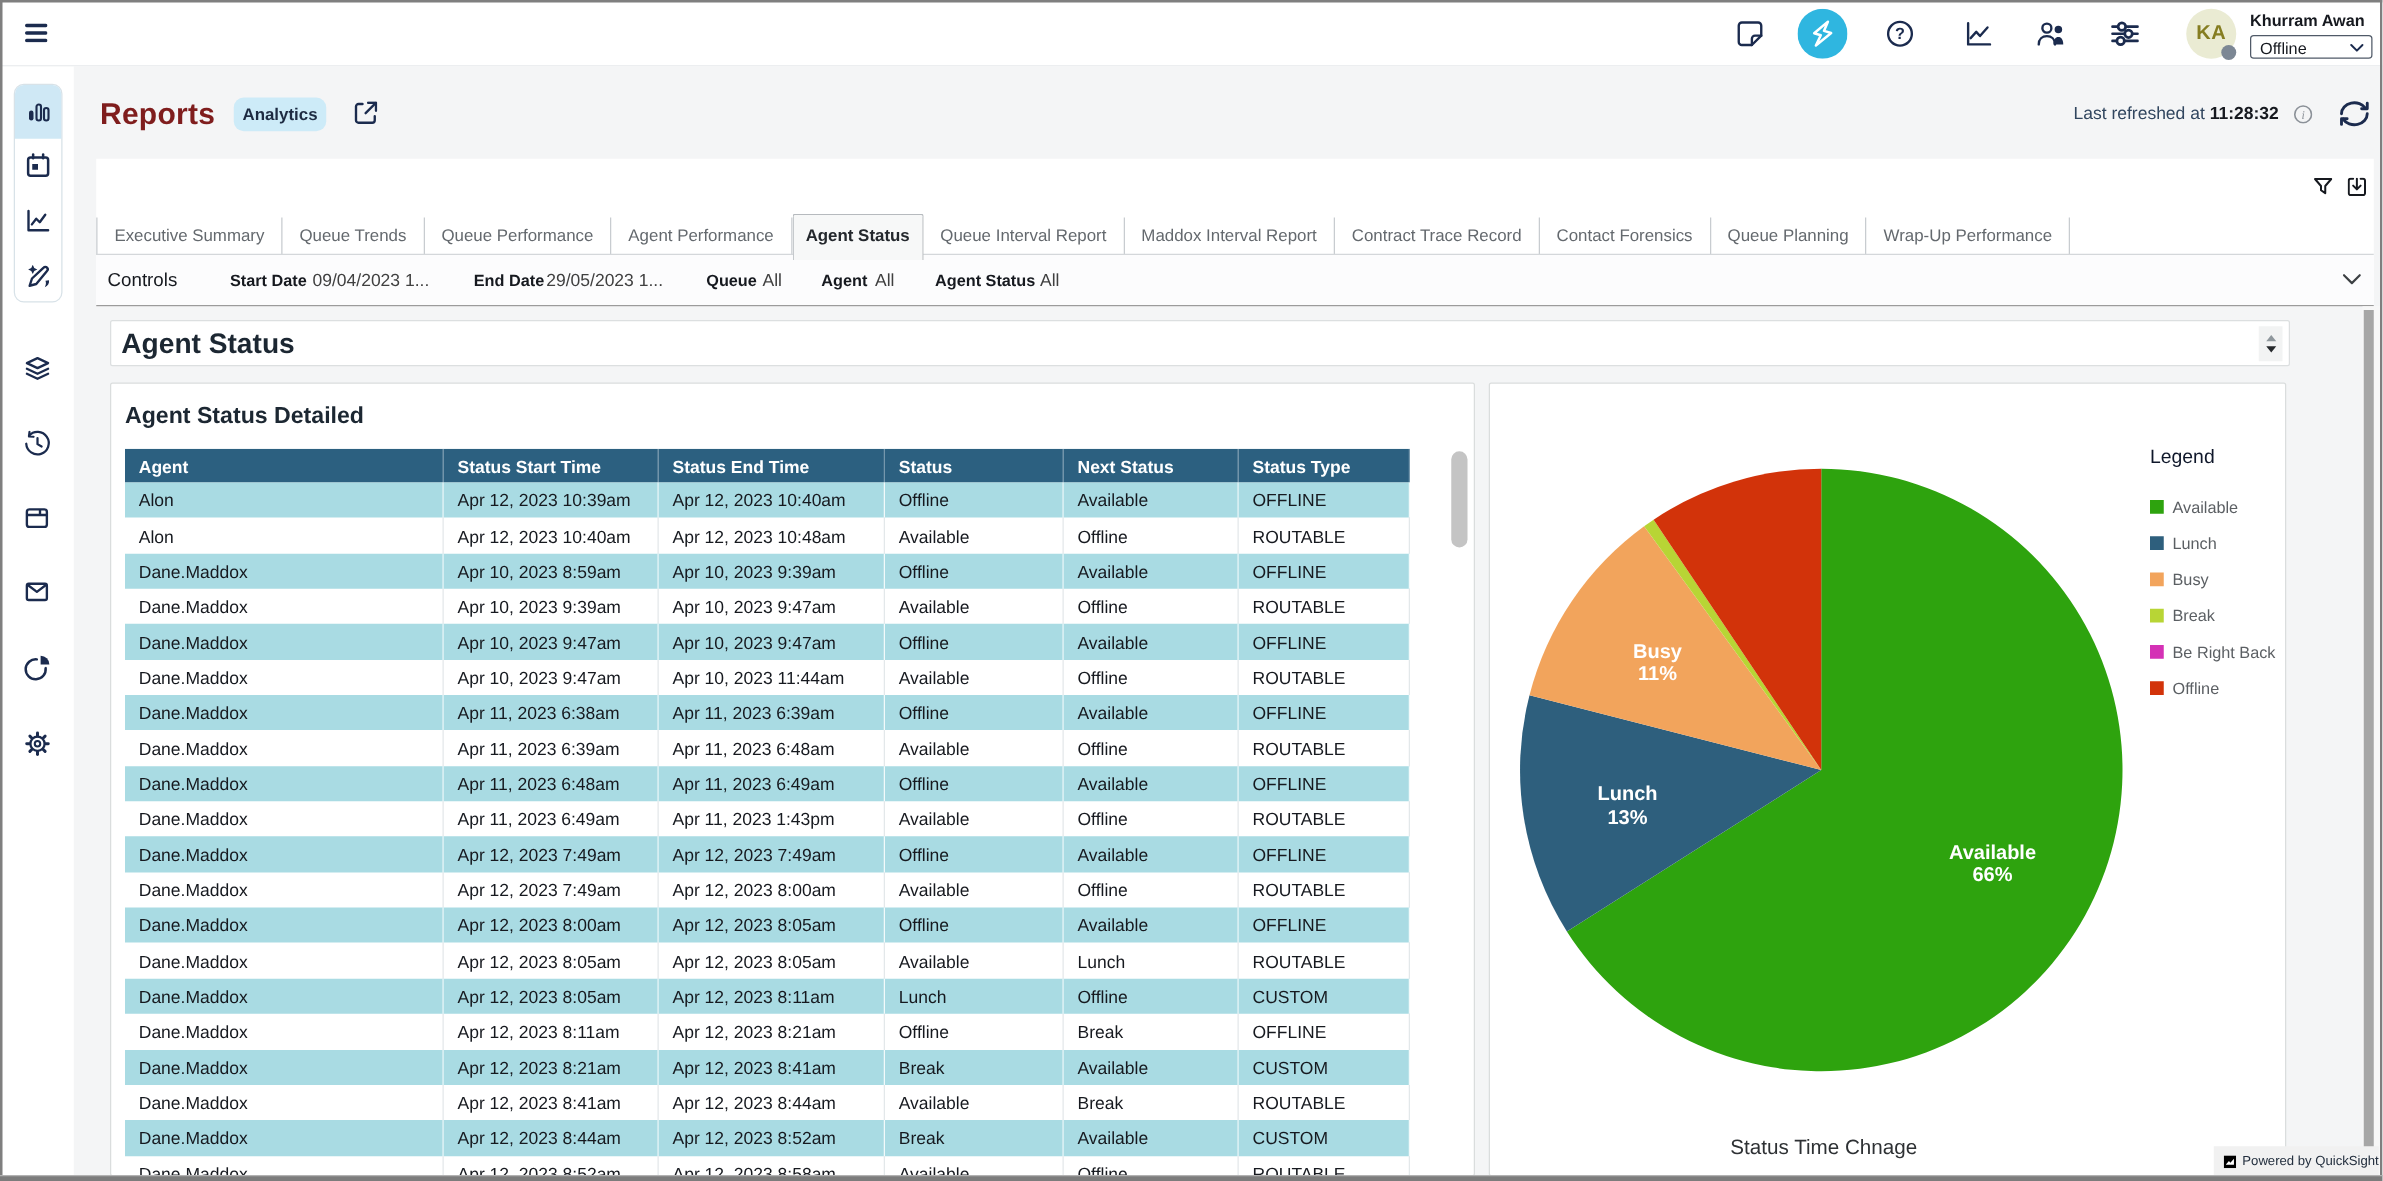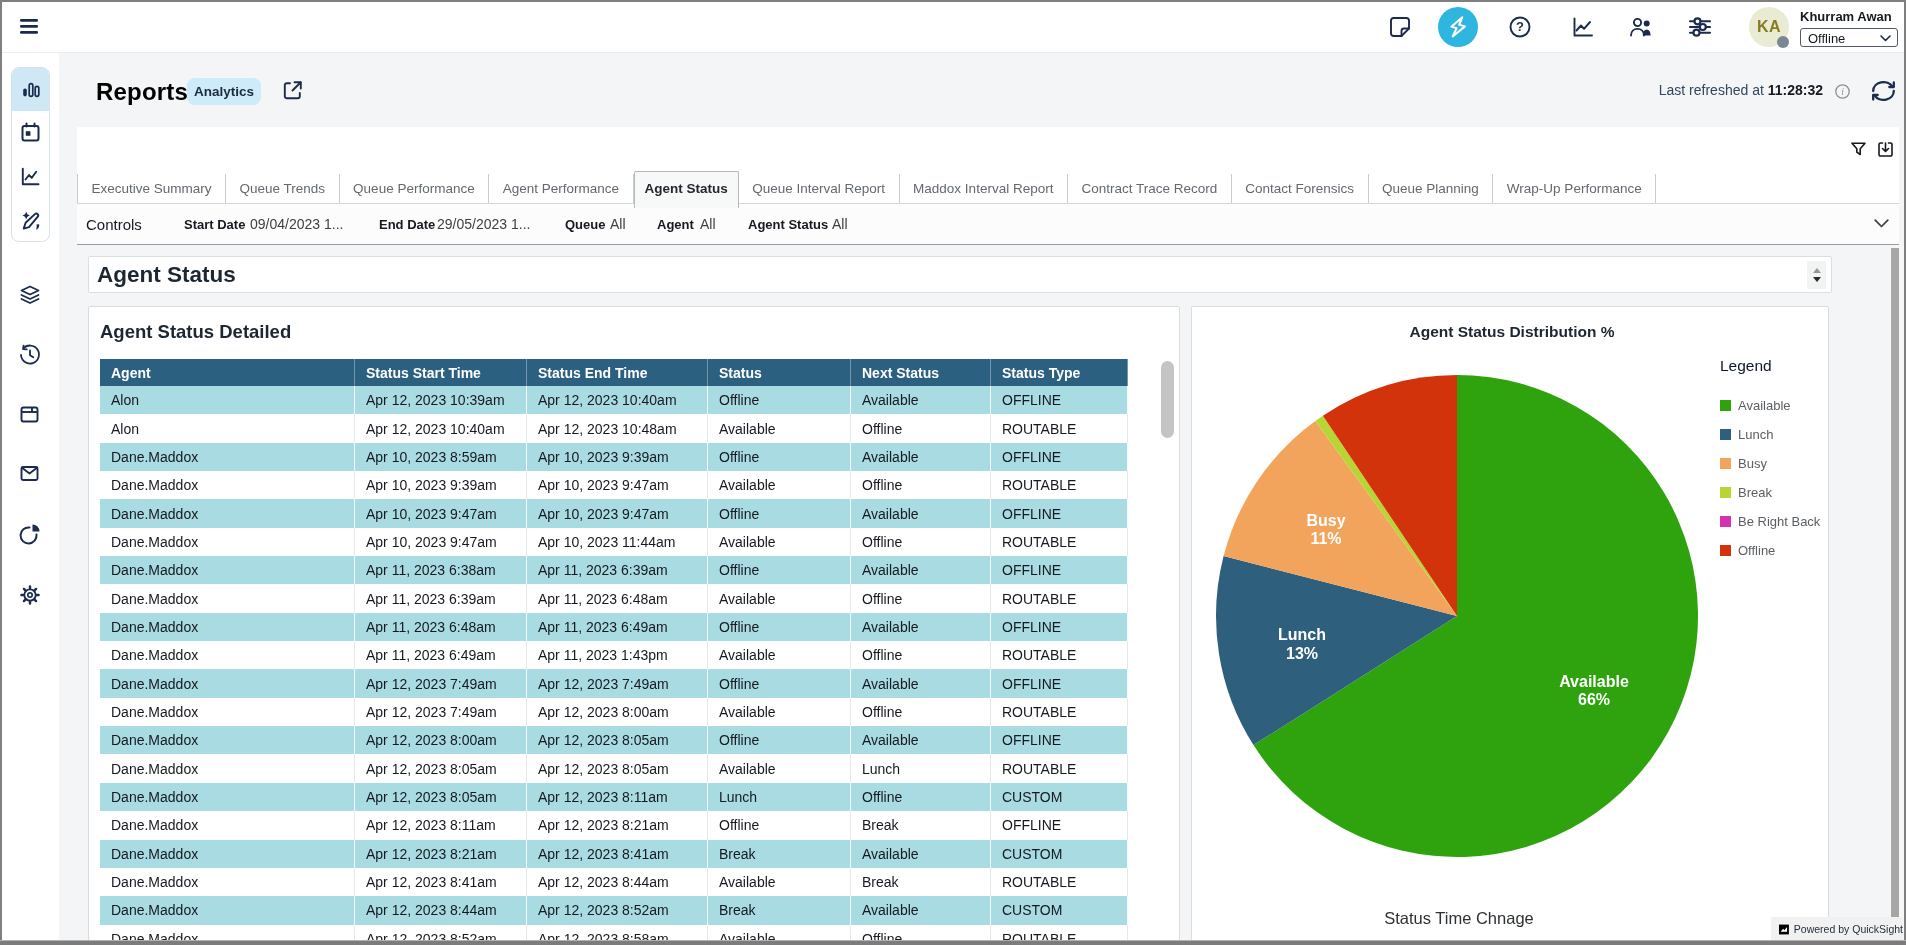--- a/index.html
+++ b/index.html
@@ -17,21 +17,21 @@
 
   
   #sidebar { left:0; top:53px; width:59px; height:887px; background:#ffffff; z-index:4; }
   #sidegroup { left:11px; top:14px; width:39px; height:175px; background:#ffffff; border:1px solid #d8e2e8; border-radius:8px; }
   .side-ic { position:absolute; left:0; width:37px; height:43px; display:flex; align-items:center; justify-content:center; }
 
   
   #content { left:59px; top:53px; width:1845px; height:887px; background:#f4f5f6; }
 
   
-  #pg-title { left:37px; top:25px; font-size:24px; font-weight:bold; color:#000000; letter-spacing:0.2px; }
+  #pg-title { left:21px; top:25px; font-size:24px; font-weight:bold; color:#7f1d1d; letter-spacing:0.2px; }
   #badge { left:128px; top:25px; width:74px; height:27px; background:#cdebf8; border-radius:8px; font-size:13.5px; font-weight:bold; color:#1d2b42; display:flex; align-items:center; justify-content:center; }
   #refreshed { right:81px; top:29px; font-size:14px; color:#31465f; }
   #refreshed b { color:#16191f; }
 
   
   #card { left:18px; top:74px; width:1822px; height:118px; background:#ffffff; }
   #tabsrow { position:absolute; left:0; top:0; width:1822px; height:77px; }
   #tabsrow .tabs { position:absolute; left:0px; bottom:0; display:flex; align-items:flex-end; }
   .tab { position:relative; font-size:13.5px; color:#64696e; padding:7px 13.5px 8px 13.5px; border-right:1px solid #c8ccd0; line-height:15px; white-space:nowrap; }
   .tab.first { border-left:1px solid #c8ccd0; }
@@ -455,21 +455,20 @@
               <td>Available</td>
               <td>Offline</td>
               <td>ROUTABLE</td>
             </tr>
       </tbody>
         </table>
     </div>
     <div id="tscroll"></div>
   </div>
   <div class="abs" id="pcard">
-    <div id="ptitle">Agent Status Distribution %</div>
     <svg width="638" height="635" style="position:absolute;left:0;top:0;" font-family="Liberation Sans, sans-serif">
       <path d="M265,309 L265,68 A241,241 0 1 1 61.5,438.1 Z" fill="#2ea30e"></path>
       <path d="M265,309 L61.5,438.1 A241,241 0 0 1 31.6,249.1 Z" fill="#2e5f7d"></path>
       <path d="M265,309 L31.6,249.1 A241,241 0 0 1 123.3,114.0 Z" fill="#f2a45c"></path>
       <path d="M265,309 L123.3,114.0 A241,241 0 0 1 130.9,108.7 Z" fill="#b8d535"></path>
       <path d="M265,309 L130.9,108.7 A241,241 0 0 1 265,68 Z" fill="#d2330a"></path>
       <text x="134" y="219" fill="#ffffff" font-size="16" font-weight="bold" text-anchor="middle">Busy</text>
       <text x="134" y="237" fill="#ffffff" font-size="16" font-weight="bold" text-anchor="middle">11%</text>
       <text x="110" y="333" fill="#ffffff" font-size="16" font-weight="bold" text-anchor="middle">Lunch</text>
       <text x="110" y="352" fill="#ffffff" font-size="16" font-weight="bold" text-anchor="middle">13%</text>

